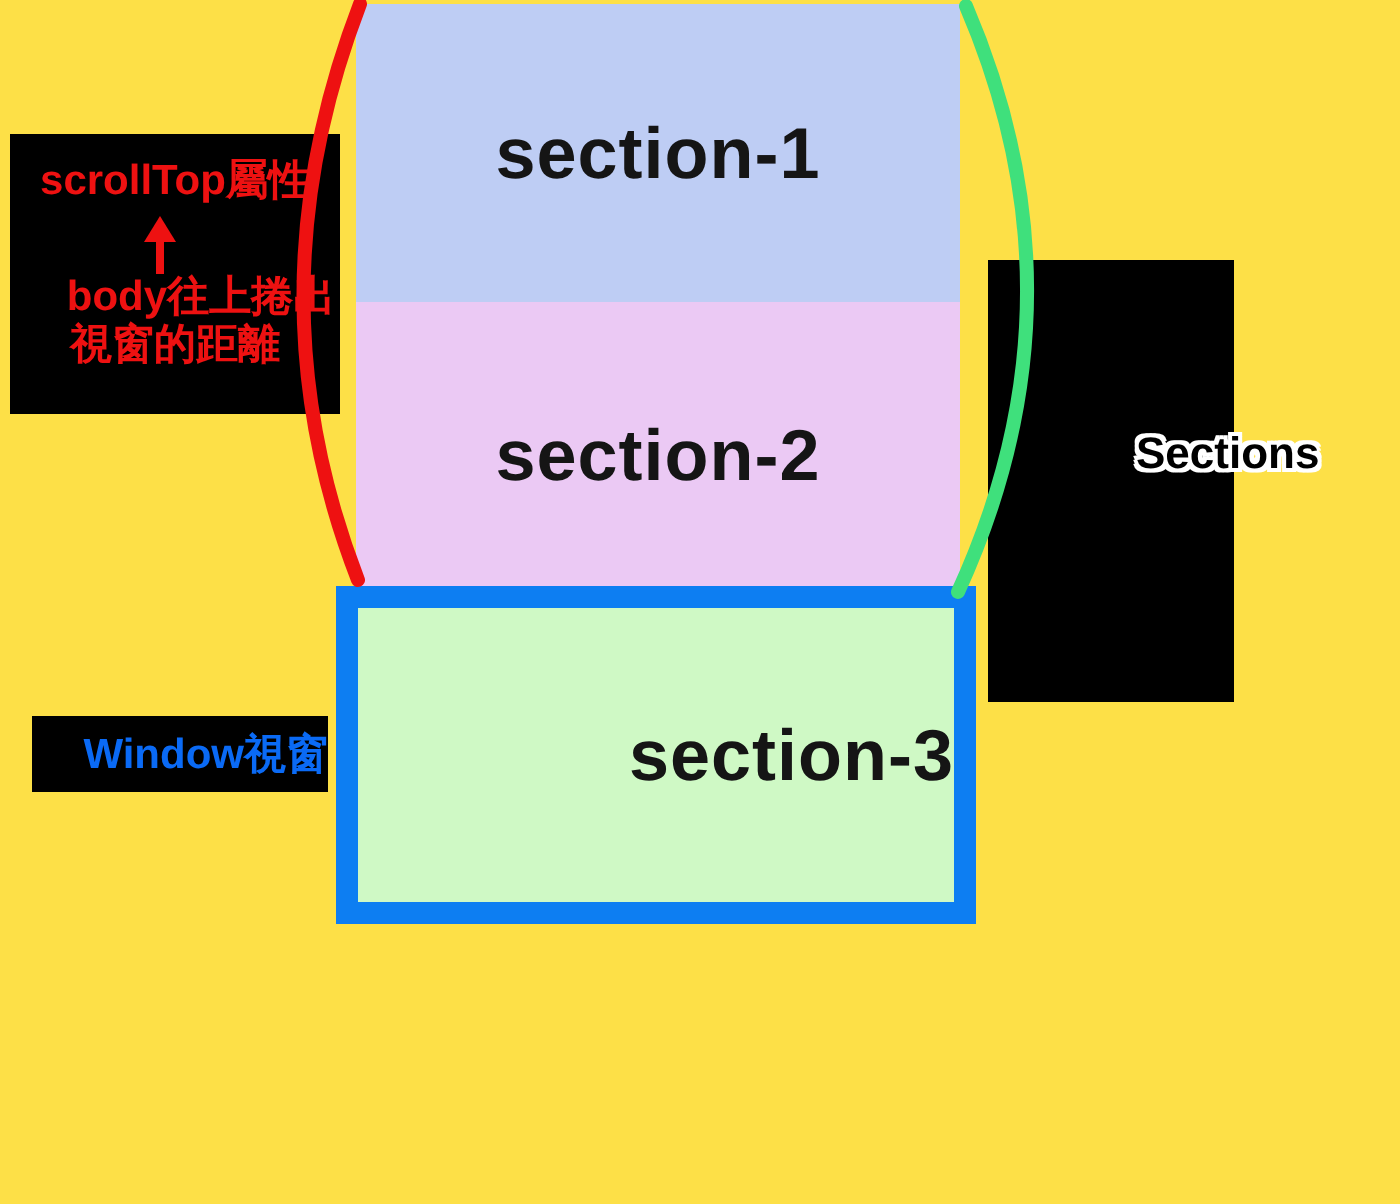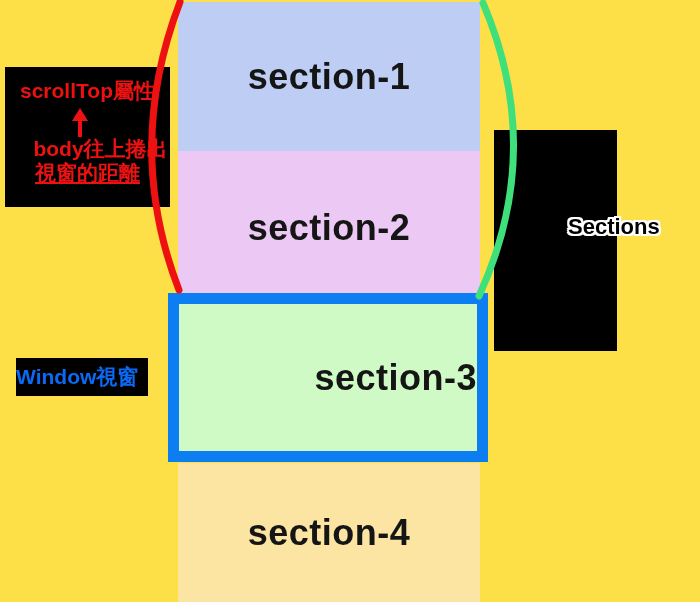--- a/index.html
+++ b/index.html
@@ -66,40 +66,40 @@
     position: absolute;
     width: 100%;
     text-align: center;
     font-weight: bold;
     font-size: 20px;
     line-height: 1.15;
     white-space: nowrap;
   }
   .scrolltop-box .line1 { top: 12px;  left: 0; font-size: 21px; }
   .scrolltop-box .line2 { top: 70px;  left: 13px; font-size: 21px; }
-  .scrolltop-box .line3 { top: 94px;  left: 0; font-size: 21px; text-decoration: underline; }
+  .scrolltop-box .line3 { top: 94px;  left: 0; font-size: 21px; }
   .scrolltop-box .arrow-wrap {
     position: absolute;
     left: 63px;
     top: 41px;
     width: 24px;
     height: 30px;
   }
 
   
   .window-label-box {
     position: absolute;
     left: 16px;
     top: 358px;
-    width: 132px;
+    width: 148px;
     height: 38px;
     background: #000000;
     display: flex;
     align-items: center;
-    justify-content: flex-start;
+    justify-content: flex-end;
     z-index: 4;
     text-decoration: underline;
   }
   .window-label-box .blue-text {
     font-size: 21px;
     font-weight: bold;
     white-space: nowrap;
   }
 
   
@@ -164,23 +164,20 @@
   </div>
 
   <div class="right-box" style="background: rgb(0, 0, 0);">
     <span class="outlined-text">Sections</span>
   </div>
 
   <div class="window-box" style="background: rgb(207, 249, 197);">
     <span class="section-label">section-3</span>
   </div>
 
-  <div class="section s4" style="background: rgb(252, 229, 163);">
-    <span class="section-label">section-4</span>
-  </div>
 
   <div class="window-label-box" style="background: rgb(0, 0, 0);">
     <span class="blue-text" style="color: rgb(10, 106, 245);">Window視窗</span>
   </div>
 
   <svg class="curves-overlay" viewBox="0 0 700 602">
     <path d="M 180 2 Q 124 148 179 290" fill="none" stroke-width="7" stroke-linecap="round" stroke="#ee1111"></path>
     <path d="M 483 3 Q 546 150 479 296" fill="none" stroke-width="7" stroke-linecap="round" stroke="#3fe07c"></path>
   </svg>
 

